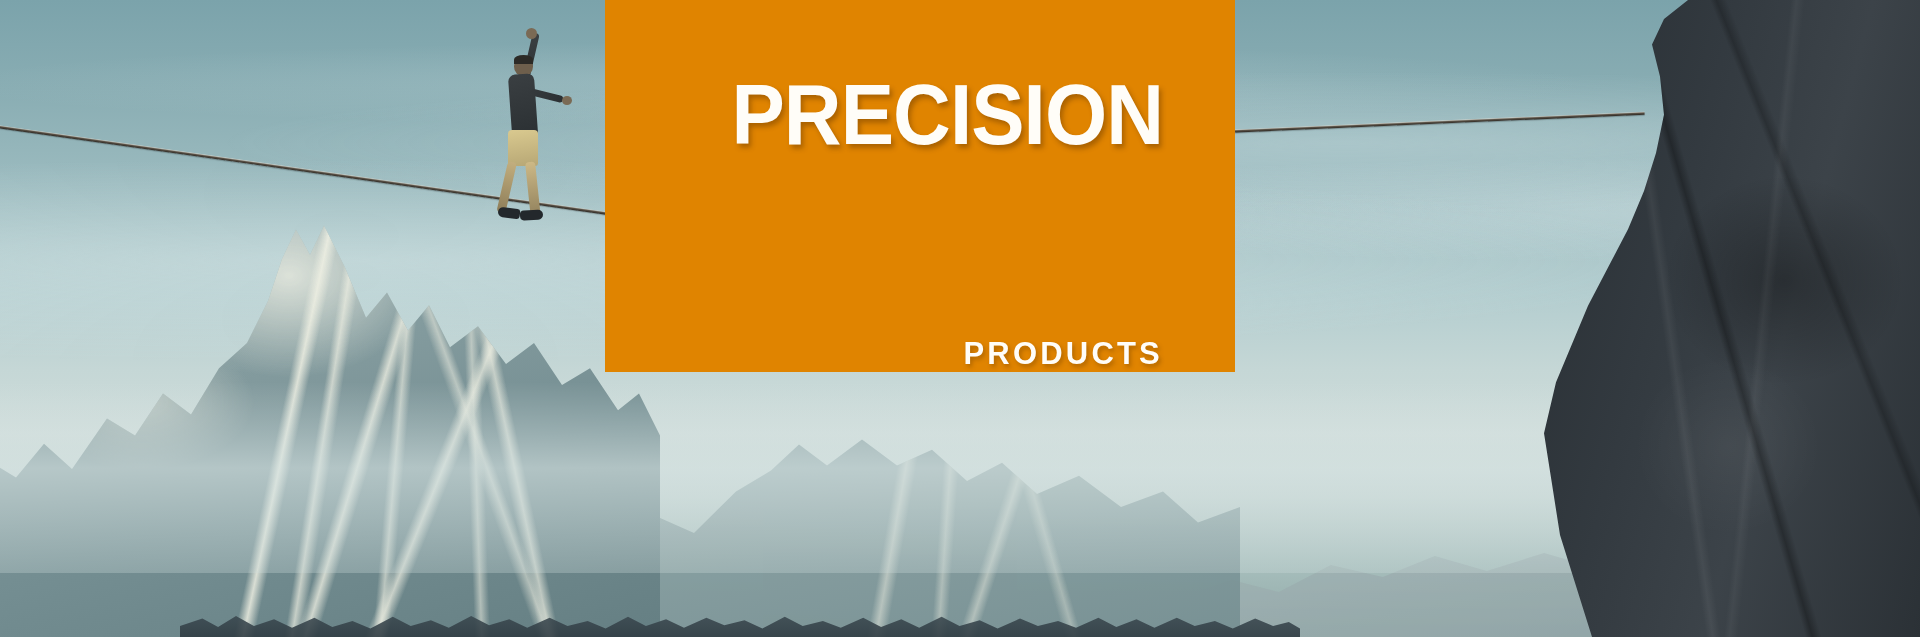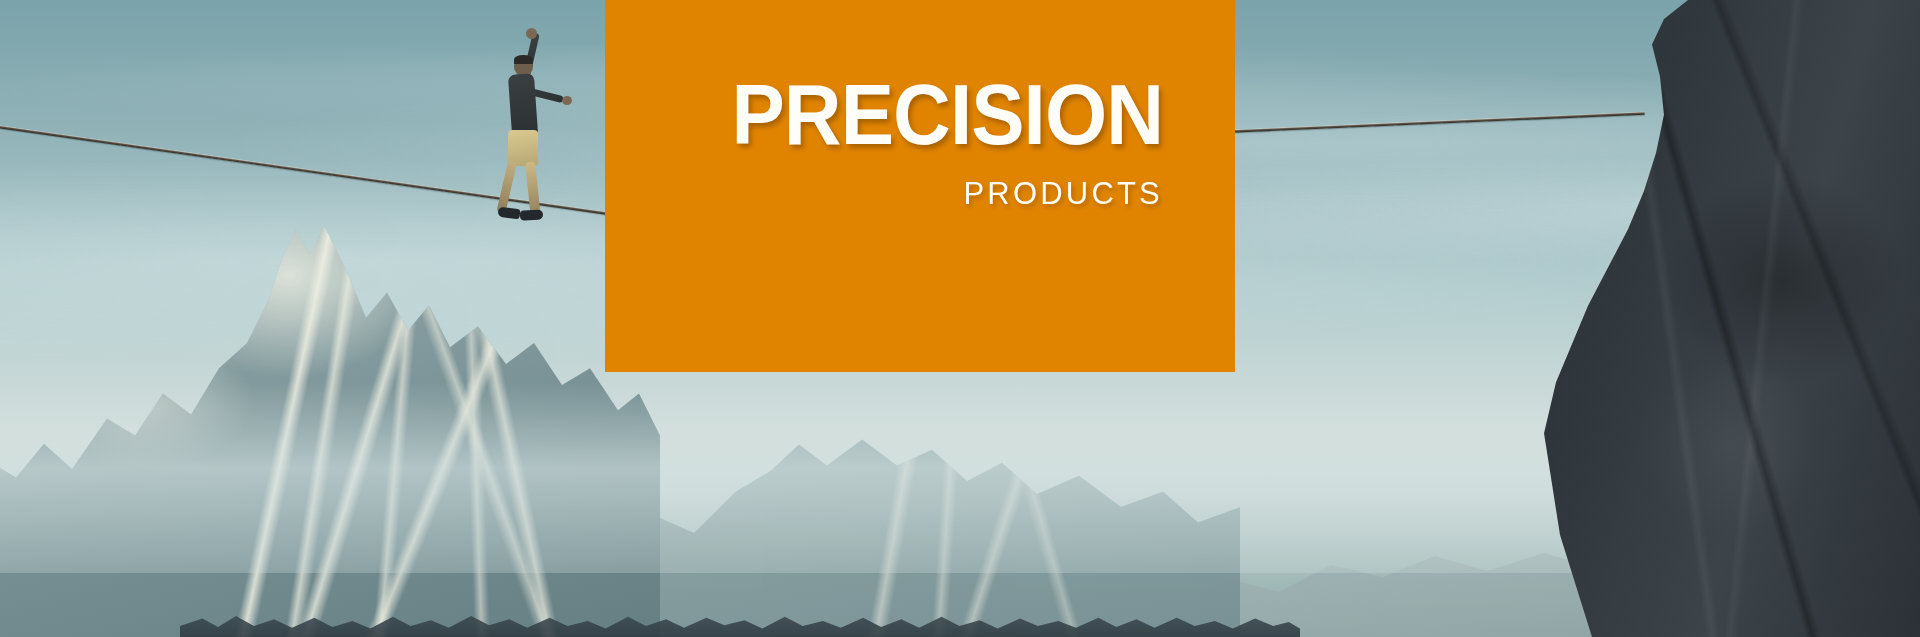--- a/index.html
+++ b/index.html
@@ -221,42 +221,42 @@
   .w-shoe-front{ left:50px; top:184px; width:23px; height:10px; background:#23282c; border-radius:4px 5px 5px 4px; transform:rotate(-3deg); }
 
   
   .panel {
     position:absolute;
     left:605px; top:0;
     width:630px; height:372px;
     background:#e08400;
     display:flex;
     flex-direction:column;
-    justify-content:flex-start;
+    justify-content:space-between;
     padding:74px 72px 0 60px;
   }
 
   .headline {
     font-size:86px;
     line-height:.95;
     font-weight:900;
     color:#fffdf8;
     letter-spacing:-1px;
     text-align:right;
     font-family:"Liberation Sans", sans-serif;
     transform:scaleX(.93);
     transform-origin:100% 50%;
     text-shadow:3px 4px 5px rgba(90,48,0,.40);
     white-space:nowrap;
   }
 
   .subhead {
     margin-top:20px;
     font-size:31px;
-    font-weight:400;
+    font-weight:700;
     color:#fffdf8;
     letter-spacing:3.2px;
     text-align:right;
     text-shadow:2px 3px 4px rgba(90,48,0,.35);
     white-space:nowrap;
   }
 
   .tagline { margin-top:46px; text-align:right; }
   .tagline-line {
     font-size:28px;

